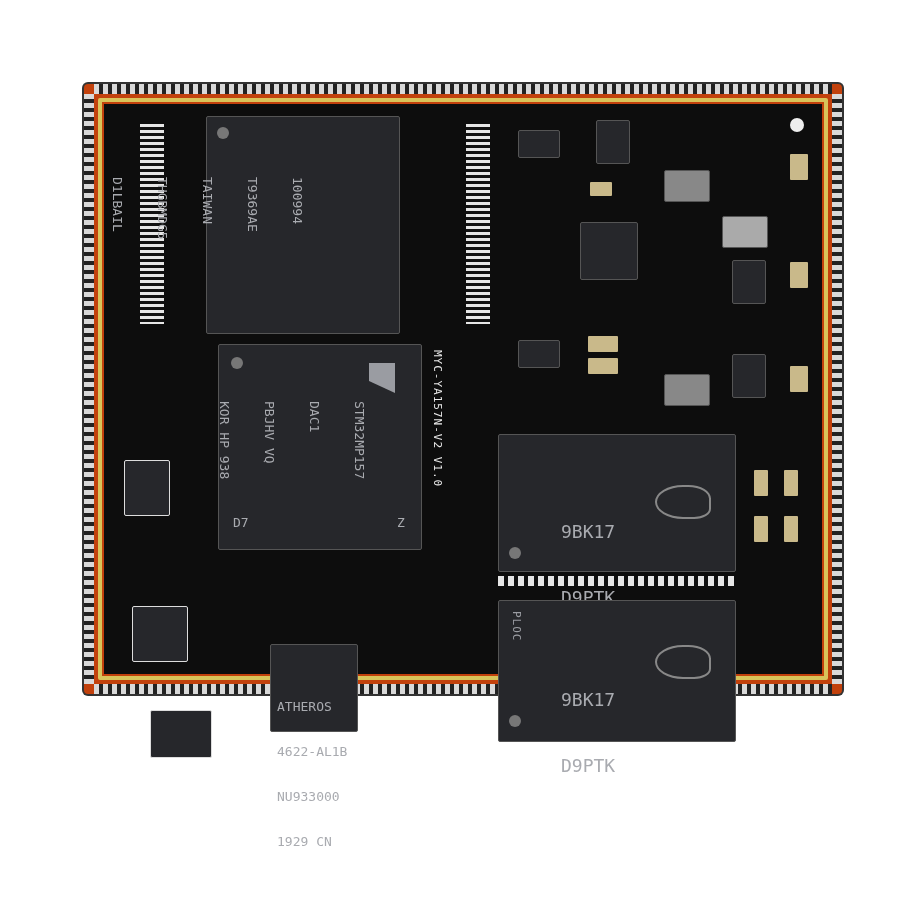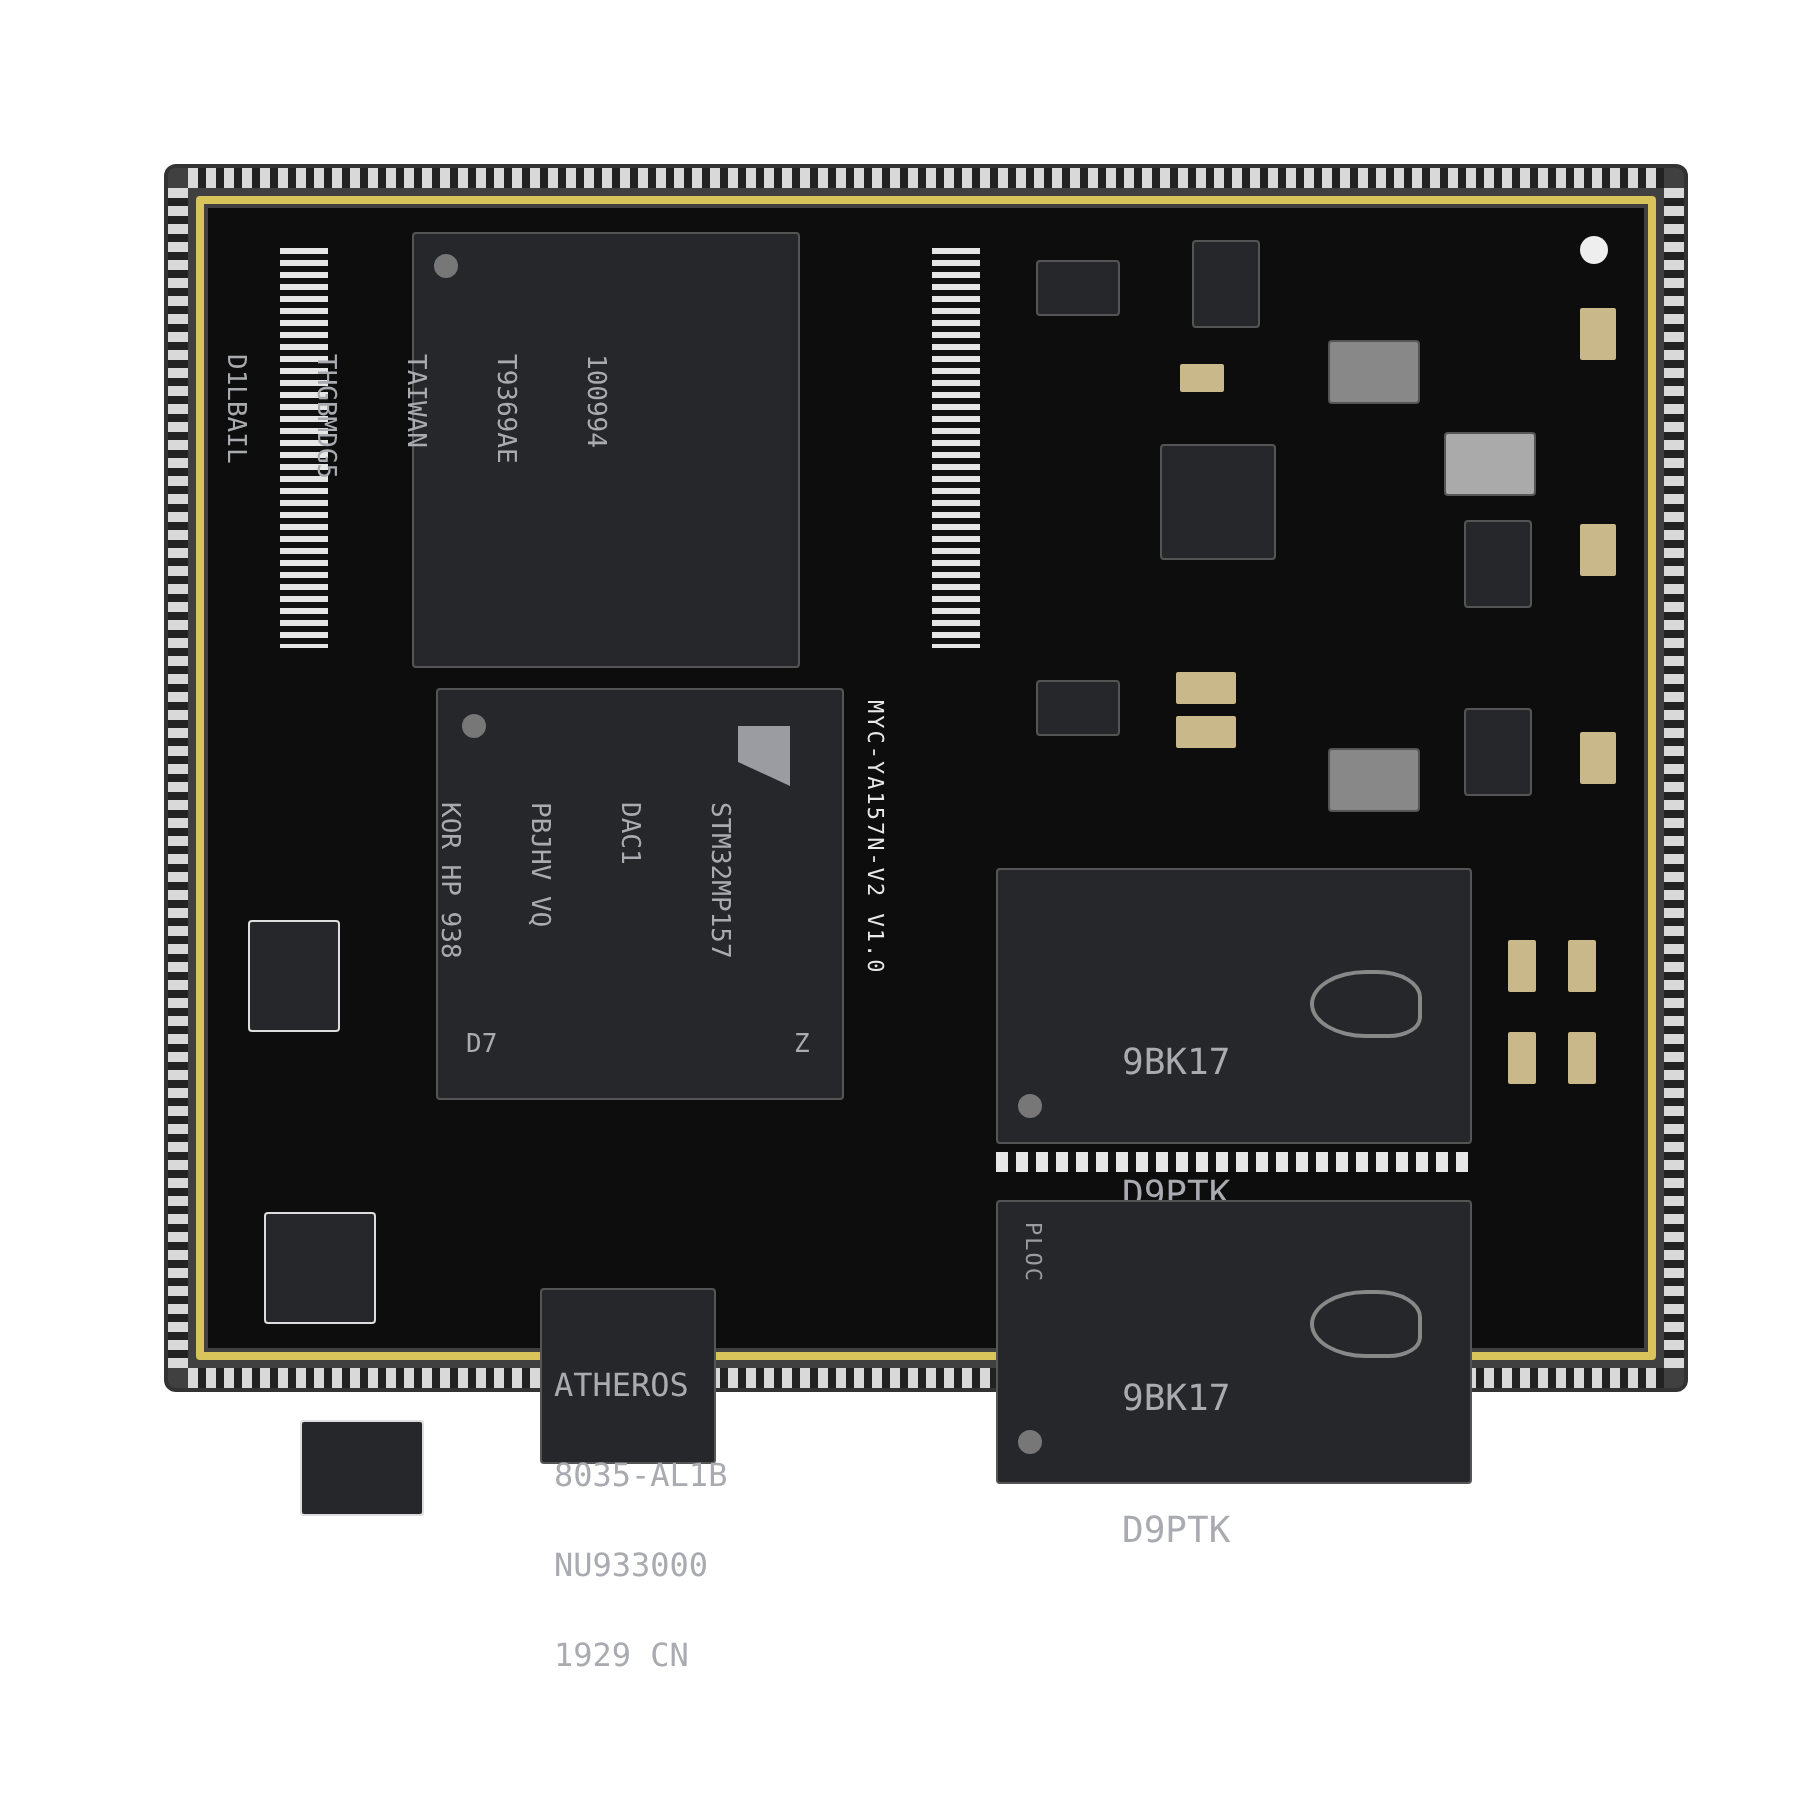--- a/index.html
+++ b/index.html
@@ -1,17 +1,17 @@
 <!DOCTYPE html>
 <html><head>
 <meta charset="utf-8">
 <style>
   html,body{margin:0;padding:0;background:#ffffff;}
   body{width:900px;height:900px;position:relative;overflow:hidden;font-family:"DejaVu Sans Mono",monospace;}
-  .board{position:absolute;left:84px;top:84px;width:758px;height:610px;background:#404040;border-radius:4px;
+  .board{position:absolute;left:84px;top:84px;width:758px;height:610px;background:#c2410c;border-radius:4px;
     box-shadow:0 0 0 2px #333;}
   .pads-top,.pads-bottom{position:absolute;left:10px;right:10px;height:10px;
     background:repeating-linear-gradient(90deg,#d9d9d9 0 5px,#222 5px 9px);}
   .pads-top{top:0}.pads-bottom{bottom:0}
   .pads-left,.pads-right{position:absolute;top:10px;bottom:10px;width:10px;
     background:repeating-linear-gradient(180deg,#d9d9d9 0 5px,#222 5px 9px);}
   .pads-left{left:0}.pads-right{right:0}
   .gold{position:absolute;left:14px;top:14px;right:14px;bottom:14px;border:4px solid #d8c45a;border-radius:2px;}
   .inner{position:absolute;left:20px;top:20px;right:20px;bottom:20px;background:#0d0d0d;}
   .chip{position:absolute;background:#26272b;border:1px solid #555;color:#9a9ca2;border-radius:2px;}
@@ -57,23 +57,23 @@
       <div>PBJHV VQ</div>
       <div>KOR HP 938</div>
     </div>
     <div class="mark" style="left:14px;top:170px;">D7</div>
     <div class="mark" style="left:178px;top:170px;">Z</div>
   </div>
 
   <div class="silk rot90" style="left:360px;top:266px;">MYC-YA157N-V2 V1.0</div>
 
   <div class="chip" style="left:186px;top:560px;width:86px;height:86px;">
-    <div class="mark" style="left:6px;top:10px;font-size:16px;line-height:15px;">
+    <div class="mark" style="left:6px;top:24px;font-size:13px;line-height:15px;">
       <div>ATHEROS</div>
-      <div>8035-AL1B</div>
+      <div>4622-AL1B</div>
       <div>NU933000</div>
       <div>1929 CN</div>
     </div>
   </div>
 
   <div class="chip" style="left:414px;top:350px;width:236px;height:136px;">
     <div class="dot" style="left:10px;top:112px;"></div>
     <div class="mark" style="left:62px;top:42px;font-size:18px;line-height:22px;">
       <div>9BK17</div>
       <div>D9PTK</div>

